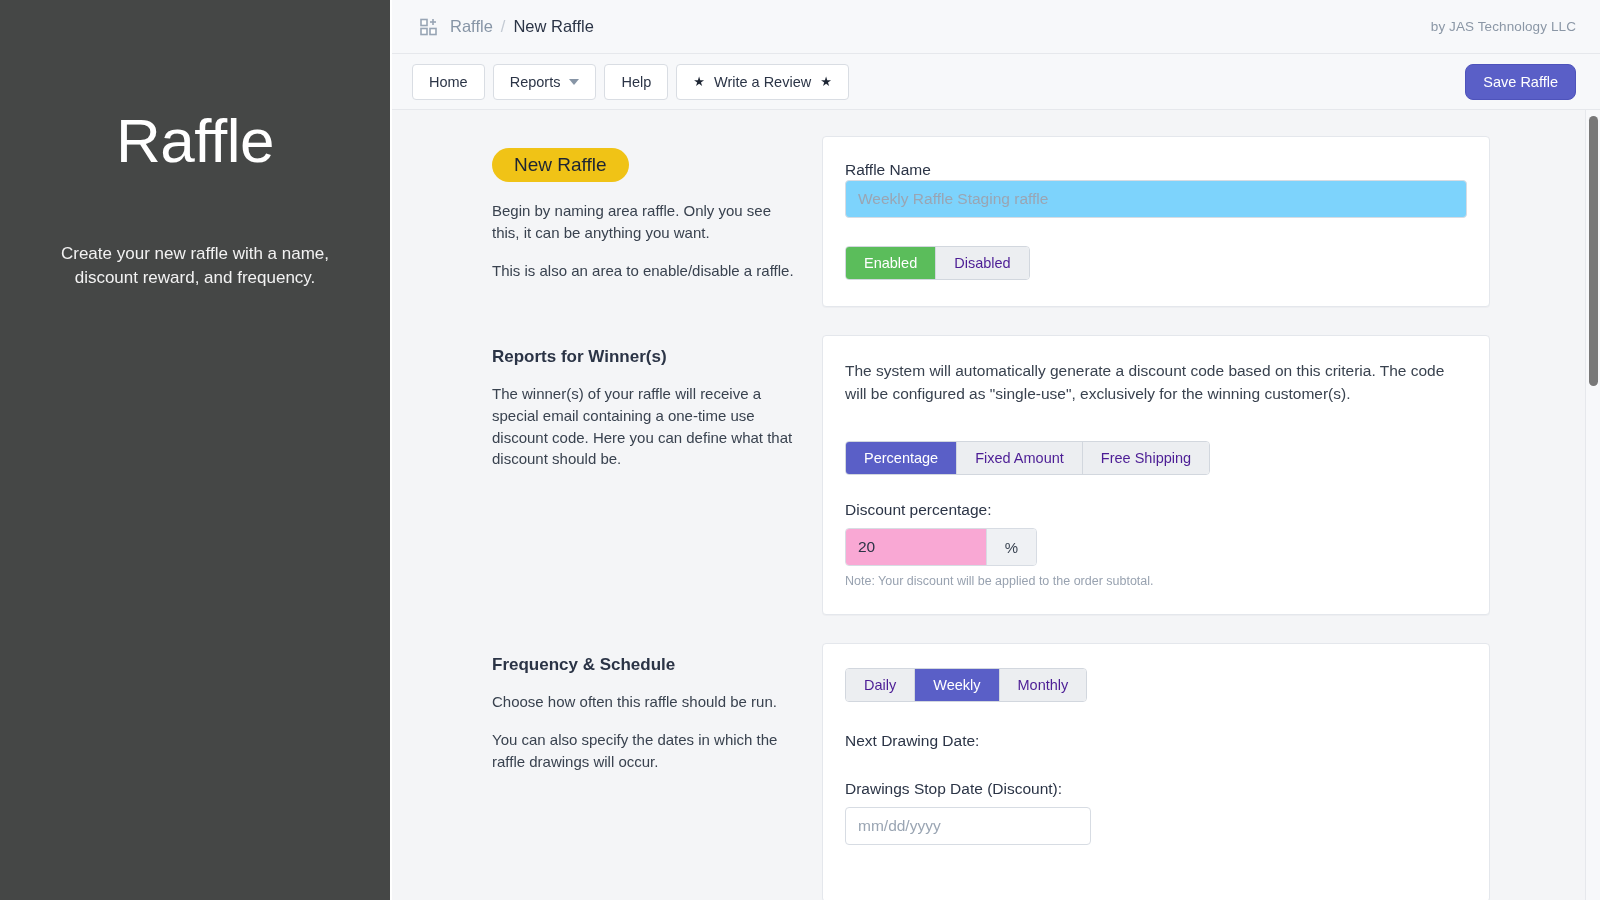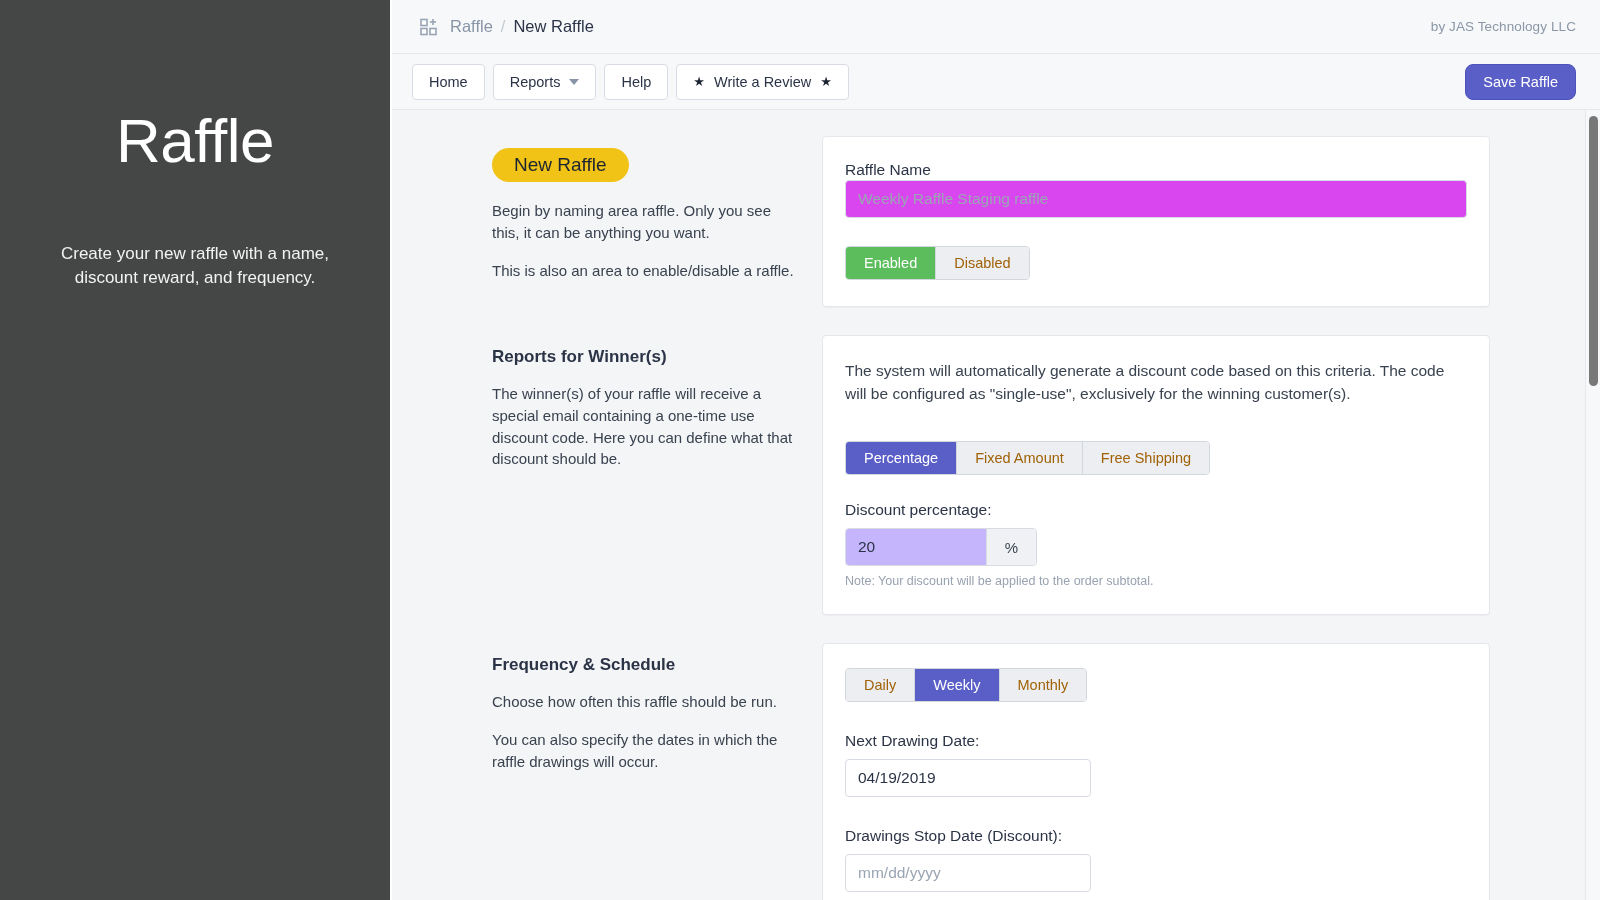--- a/index.html
+++ b/index.html
@@ -160,39 +160,39 @@
 
   .field-label {
     font-size: 15.5px; color: #2b3446; margin-bottom: 1px;
   }
 
   .text-input {
     width: 100%;
     height: 38px;
     border: 1px solid #d7dce3;
     border-radius: 4px;
-    background: #d946ef;
+    background: #7dd3fc;
     padding: 0 12px;
     font-family: "Liberation Sans", sans-serif;
     font-size: 15.5px;
     color: #2b3446;
   }
   .text-input::placeholder { color: #9aa5b3; }
 
   
   .seg { display: inline-flex; border-radius: 4px; overflow: hidden;
          border: 1px solid #d2d7de; }
   .seg-btn {
     font-family: "Liberation Sans", sans-serif;
     font-size: 14.5px;
     padding: 0 18px;
     height: 32px;
     display: inline-flex; align-items: center; justify-content: center;
     background: #eceef1;
-    color: #a16207;
+    color: #4c1d95;
     border: none;
     border-right: 1px solid #d2d7de;
     cursor: pointer;
     white-space: nowrap;
   }
   .seg-btn:last-child { border-right: none; }
   .seg-btn.active-green { background: #5bbd5b; color: #ffffff; }
   .seg-btn.active-purple { background: #5a5fc7; color: #ffffff; }
 
   .seg-wrap-enable { margin-top: 28px; }
@@ -210,21 +210,21 @@
     border-radius: 4px;
     overflow: hidden;
     height: 38px;
   }
   .pct-input {
     width: 140px; height: 100%;
     border: none; outline: none;
     padding: 0 12px;
     font-family: "Liberation Sans", sans-serif;
     font-size: 15.5px; color: #2b3446;
-    background: #c4b5fd;
+    background: #f9a8d4;
   }
   .pct-addon {
     width: 50px; height: 100%;
     background: #eff1f4;
     border-left: 1px solid #d7dce3;
     display: flex; align-items: center; justify-content: center;
     font-size: 15px; color: #3a4452;
   }
   .note { margin-top: 8px; font-size: 12.5px; color: #98a2b0; }
 
@@ -352,21 +352,20 @@
             <p class="left-p">You can also specify the dates in which the raffle drawings will occur.</p>
           </div>
           <div class="row-right">
             <div class="card card-freq">
               <div class="seg">
                 <button class="seg-btn">Daily</button>
                 <button class="seg-btn active-purple">Weekly</button>
                 <button class="seg-btn">Monthly</button>
               </div>
               <div class="date-label">Next Drawing Date:</div>
-              <input class="date-input" type="text" value="04/19/2019" style="">
               <div class="date-label">
                 <span>Drawings Stop Date</span>
                 <span class="optional">(Discount)</span><span>:</span>
               </div>
               <input class="date-input" type="text" placeholder="mm/dd/yyyy" style="">
             </div>
           </div>
         </div>
 
       </div>

